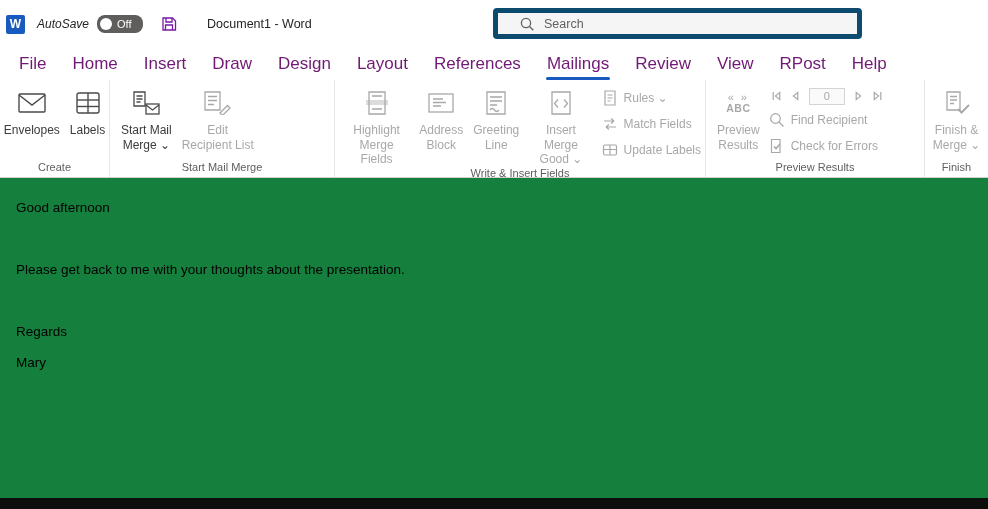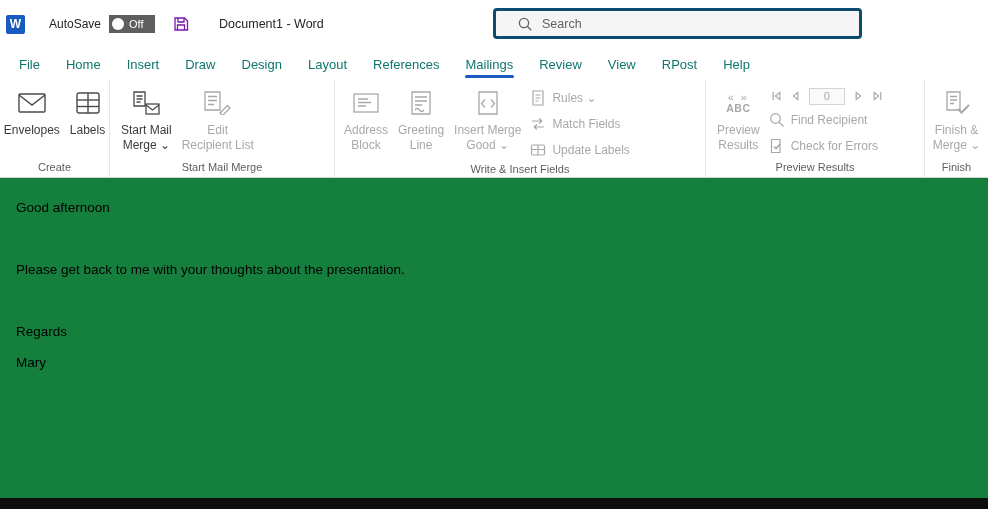--- a/index.html
+++ b/index.html
@@ -3,36 +3,36 @@
 <meta charset="utf-8">
 <style>
   * { margin:0; padding:0; box-sizing:border-box; }
   html,body { width:988px; height:509px; overflow:hidden; }
   body { font-family:"Liberation Sans","DejaVu Sans",sans-serif; background:#fff; color:#242424; }
 
   
   .titlebar { height:48px; display:flex; align-items:center; background:#fff; position:relative; }
   .word-badge { width:19px; height:19px; margin-left:6px; background:#185abd; color:#fff; font-weight:bold;
                 font-size:12px; display:flex; align-items:center; justify-content:center; border-radius:2px; }
-  .autosave-label { margin-left:24px; font-size:12px; }
-  .toggle { margin-left:8px; width:46px; height:18px; background:#605e5c; border-radius:0;
+  .autosave-label { margin-left:12px; font-size:12px;font-style:italic; }
+  .toggle { margin-left:8px; width:46px; height:18px; background:#605e5c; border-radius:8px;
             display:flex; align-items:center; cursor:pointer; }
   .toggle .knob { width:12px; height:12px; border-radius:50%; background:#fff; margin-left:3px; }
   .toggle .state { color:#fff; font-size:11px; margin-left:5px; }
   .save-btn { margin-left:18px; background:none; border:none; color:#7719aa; display:flex; cursor:pointer; }
   .doc-title { margin-left:30px; font-size:12.5px; }
   .searchbox { position:absolute; left:493px; top:8px; width:369px; height:31px; background:#f5f5f5;
-               border:3px solid #0c4a6e; border-radius:4px; display:flex; align-items:center;
+               border:5px solid #0c4a6e; border-radius:4px; display:flex; align-items:center;
                padding-left:22px; gap:10px; cursor:text; }
   .searchbox .search-text { color:#616161; font-size:12.5px; }
   .search-glyph { display:flex; color:#616161; }
 
   
   .tabs { height:32px; display:flex; align-items:center; padding-left:6px; background:#fff; }
-  .tab { padding:7px 13px; font-size:13px; color:#0f766e; position:relative; cursor:pointer; white-space:nowrap; }
+  .tab { padding:7px 13px; font-size:17px; color:#701a75; position:relative; cursor:pointer; white-space:nowrap; }
   .tab.active { font-weight:400; }
   .tab.active::after { content:""; position:absolute; left:12px; right:12px; bottom:1px; height:3px;
                        border-radius:2px; background:#185abd; }
 
   
   .ribbon { height:98px; display:flex; border-bottom:1px solid #d1d1d1; background:#fff; }
   .group { display:flex; flex-direction:column; border-right:1px solid #e6e6e6; }
   .group:last-child { border-right:none; }
   .group-content { flex:1; display:flex; align-items:flex-start; }
   .group-name { font-size:11px; color:#605e5c; text-align:center; padding:0 0 4px; }
@@ -175,20 +175,31 @@
 Recipient List</span>
       </button>
     </div>
     <div class="group-name">Start Mail Merge</div>
   </div>
 
   <div class="group g-write">
     <div class="group-content">
       <button class="rbtn disabled">
         <span class="ricon">
+          <svg width="24" height="24" viewBox="0 0 24 24" fill="none" stroke="currentColor" stroke-width="1.3">
+            <path d="M4 1 h16 v22 h-16 z"></path>
+            <rect x="1" y="9" width="22" height="5" fill="currentColor" opacity="0.4" stroke="none"></rect>
+            <path d="M7 5 h10 M7 18 h10"></path>
+          </svg>
+        </span>
+        <span class="rlabel">Highlight
+Merge Fields</span>
+      </button>
+      <button class="rbtn disabled">
+        <span class="ricon">
           <svg width="26" height="22" viewBox="0 0 26 22" fill="none" stroke="currentColor" stroke-width="1.3">
             <rect x="1" y="2" width="24" height="18"></rect>
               <path d="M5 7 h10 M5 10.5 h13 M5 14 h8"></path>
           </svg>
         </span>
         <span class="rlabel">Address
 Block</span>
       </button>
       <button class="rbtn disabled">
         <span class="ricon">

